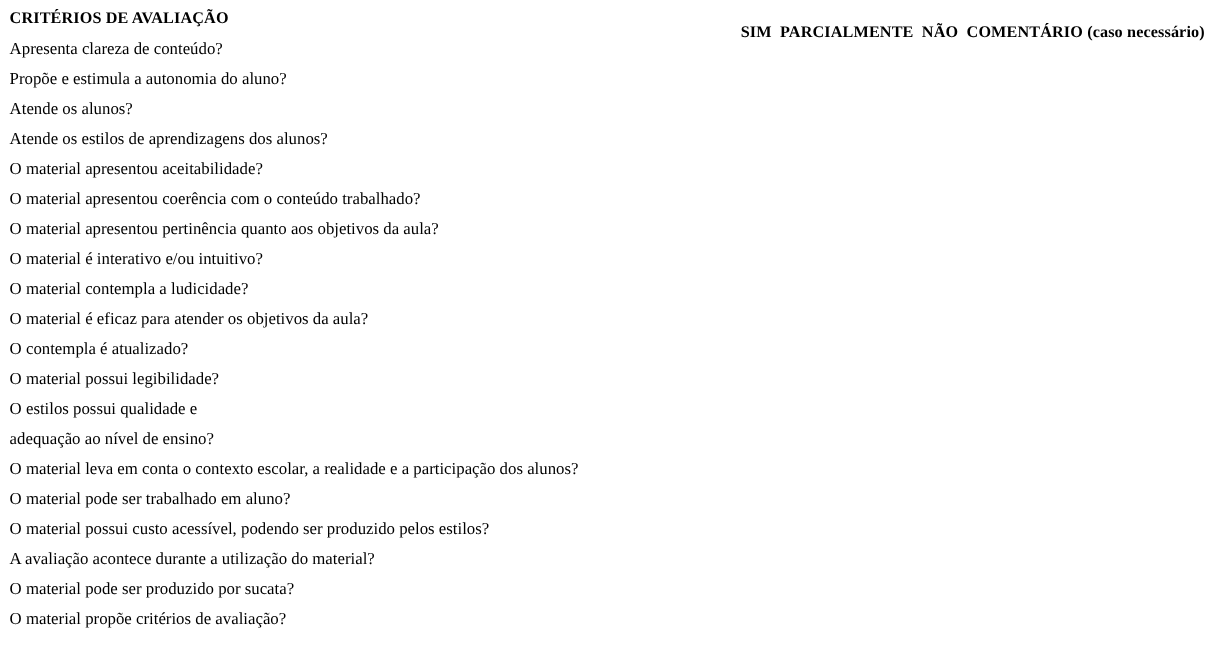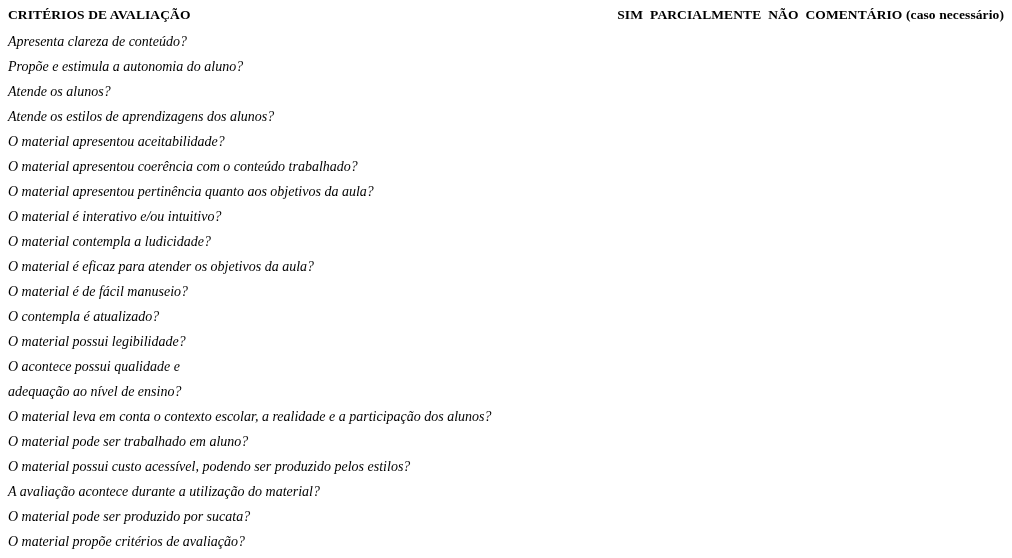--- a/index.html
+++ b/index.html
@@ -27,21 +27,21 @@
     }
     .header-left {
       position: absolute;
       left: 0;
       top: 0;
       white-space: nowrap;
     }
     .header-right {
       position: absolute;
       right: 2px;
-      top: 0;
+      top: 12px;
       white-space: nowrap;
       display: flex;
       gap: 0;
       justify-content: flex-end;
     }
     .header-right span {
       white-space: pre;
     }
     .criteria-list {
       position: absolute;
@@ -50,21 +50,20 @@
       margin: 0;
       padding: 0;
       list-style: none;
     }
     .criteria-item {
       height: 25px;
       line-height: 20px;
       font-size: 14px;
       white-space: nowrap;
       font-weight: normal;
-      font-style: italic;
     }
   </style>
 </head>
 <body>
 
 <div class="header-row">
   <span class="header-left">CRITÉRIOS DE AVALIAÇÃO</span>
   <div class="header-right">
     <span>SIM</span>
       <span>  </span>
@@ -80,24 +79,23 @@
   <li class="criteria-item">Apresenta clareza de conteúdo?</li>
   <li class="criteria-item">Propõe e estimula a autonomia do aluno?</li>
   <li class="criteria-item">Atende os alunos?</li>
   <li class="criteria-item">Atende os estilos de aprendizagens dos alunos?</li>
   <li class="criteria-item">O material apresentou aceitabilidade?</li>
   <li class="criteria-item">O material apresentou coerência com o conteúdo trabalhado?</li>
   <li class="criteria-item">O material apresentou pertinência quanto aos objetivos da aula?</li>
   <li class="criteria-item">O material é interativo e/ou intuitivo?</li>
   <li class="criteria-item">O material contempla a ludicidade?</li>
   <li class="criteria-item">O material é eficaz para atender os objetivos da aula?</li>
-  <li class="criteria-item">O material é de fácil manuseio?</li>
   <li class="criteria-item">O contempla é atualizado?</li>
   <li class="criteria-item">O material possui legibilidade?</li>
-  <li class="criteria-item">O acontece possui qualidade e</li>
+  <li class="criteria-item">O estilos possui qualidade e</li>
   <li class="criteria-item">adequação ao nível de ensino?</li>
   <li class="criteria-item">O material leva em conta o contexto escolar, a realidade e a participação dos alunos?</li>
   <li class="criteria-item">O material pode ser trabalhado em aluno?</li>
   <li class="criteria-item">O material possui custo acessível, podendo ser produzido pelos estilos?</li>
   <li class="criteria-item">A avaliação acontece durante a utilização do material?</li>
   <li class="criteria-item">O material pode ser produzido por sucata?</li>
   <li class="criteria-item">O material propõe critérios de avaliação?</li>
 </ul>
 
 </body></html>

